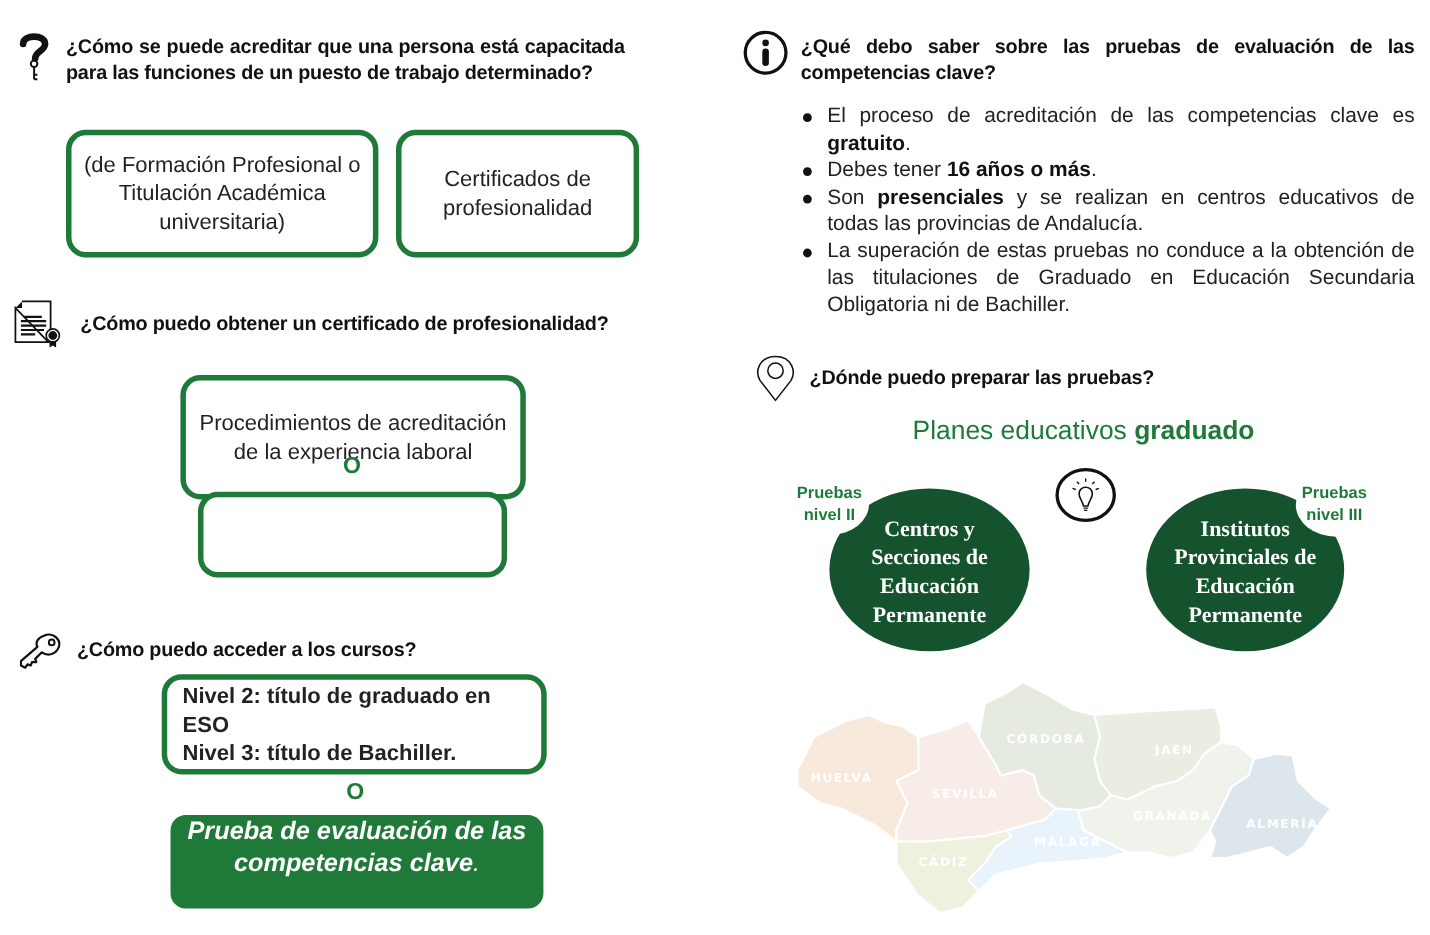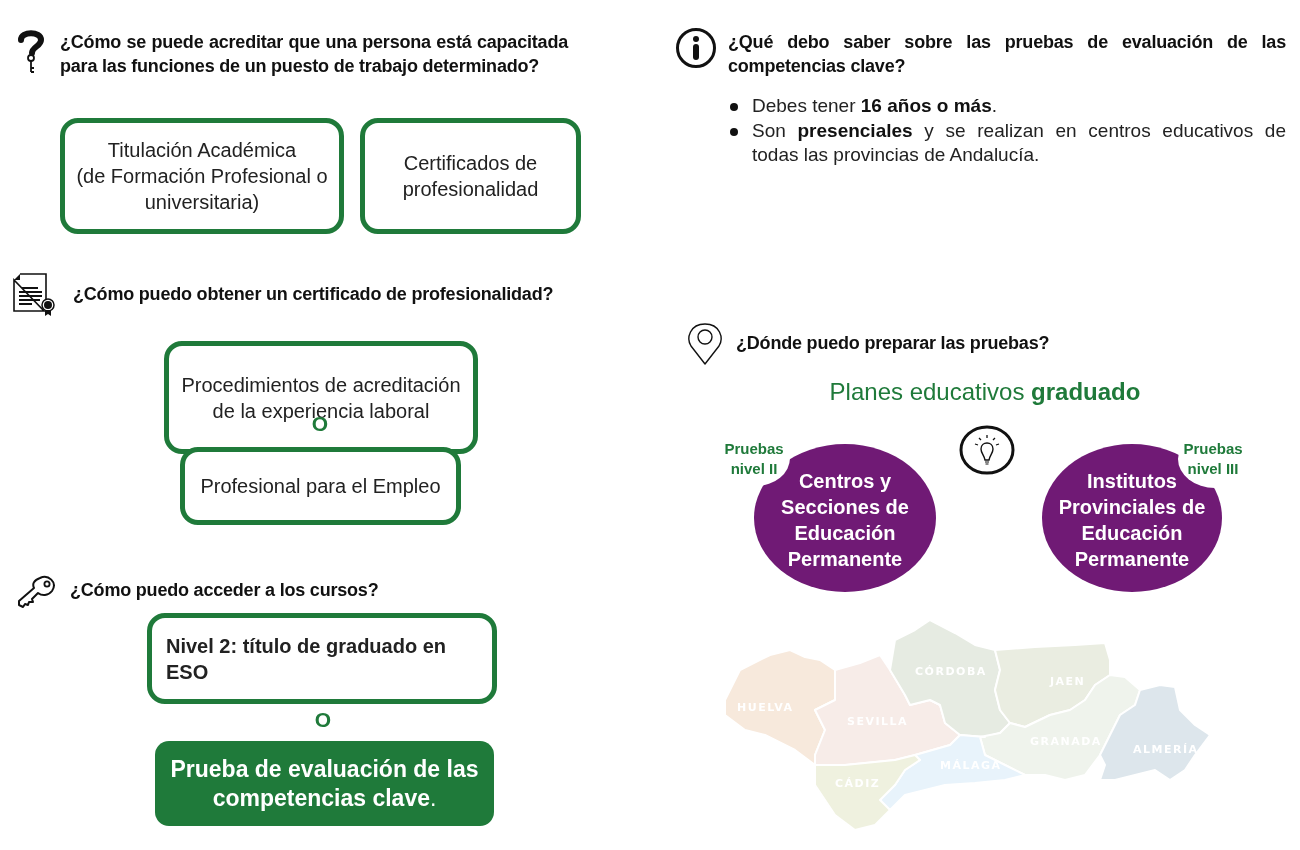--- a/index.html
+++ b/index.html
@@ -7,50 +7,50 @@
   body { position: relative; font-family: "Liberation Sans", "DejaVu Sans", sans-serif; color: #111; }
   .abs { position: absolute; }
   .q-title { font-weight: bold; font-size: 18px; line-height: 24px; color: #111; letter-spacing: -0.2px; }
   .q-title.just { text-align: justify; text-align-last: left; }
   .gbox { position: absolute; border: 5px solid #1f7a3a; border-radius: 18px; background: #fff;
           display: flex; align-items: center; justify-content: center; text-align: center;
           font-size: 20px; line-height: 26px; color: #222; }
   .gbox.left { justify-content: flex-start; text-align: left; padding-left: 14px; }
   .or { position: absolute; font-weight: bold; font-size: 21px; color: #1f7a3a; text-align: center; }
   .solid-box { position: absolute; background: #1f7a3a; border-radius: 14px; color: #fff;
-               display: flex; align-items: center; justify-content: center; text-align: center;
-               font-weight: bold; font-size: 23px; line-height: 29px; }
+               display: flex; align-items: flex-start; justify-content: center; text-align: center;
+               font-weight: bold; font-size: 23px; line-height: 29px; font-style: italic; }
   .bullets { list-style: none; font-size: 19px; line-height: 24.5px; color: #222; }
   .bullets li { position: relative; padding-left: 24px; text-align: justify; }
   .bullets li::before { content: ""; position: absolute; left: 2px; top: 9px; width: 8px; height: 8px; border-radius: 50%; background: #111; }
   .bullets b { font-weight: bold; color: #111; }
-  .circle { position: absolute; background: #701a75; border-radius: 50%; color: #fff; font-weight: bold;
-            font-size: 20px; line-height: 26px; display: flex; align-items: center; justify-content: center; text-align: center; }
+  .circle { position: absolute; background: #14532d; border-radius: 50%; color: #fff; font-weight: bold;
+            font-size: 20px; line-height: 26px; display: flex; align-items: center; justify-content: center; text-align: center; font-family: Liberation Serif, serif; }
   .bite { position: absolute; background: #fff; border-radius: 50%; }
   .tag { position: absolute; font-weight: bold; font-size: 15px; line-height: 20px; color: #1f7a3a; text-align: center; }
   .planes { position: absolute; font-size: 24px; color: #1f7a3a; text-align: center; }
   .planes b { font-weight: bold; }
   .prov-label { font-family: "DejaVu Sans", sans-serif; font-weight: bold; font-size: 11px; fill: #ffffff; letter-spacing: 1.5px; }
 </style>
 </head>
 <body>
 
 <div class="abs" style="left:16px; top:28px; width:30px; height:46px;">
   <svg width="30" height="46" viewBox="0 0 30 46">
     <path d="M5 12 C5 3, 25 3, 25 12 C25 18, 16 19, 16 25" fill="none" stroke="#111" stroke-width="6" stroke-linecap="round"></path>
     <circle cx="15" cy="30" r="3" fill="none" stroke="#111" stroke-width="1.8"></circle>
     <path d="M15 33 V44 M15 40 H18 M15 44 H18" fill="none" stroke="#111" stroke-width="1.8"></path>
   </svg>
 </div>
 <div class="abs q-title just" style="left:60px; top:30px; width:508px;">¿Cómo se puede acreditar que una persona está capacitada para las funciones de un puesto de trabajo determinado?</div>
 
 <div class="gbox" style="left:60px; top:118px; width:284px; height:116px;">
   <div>
+    <div>(de Formación Profesional o</div>
     <div>Titulación Académica</div>
-    <div>(de Formación Profesional o</div>
     <div>universitaria)</div>
   </div>
 </div>
 <div class="gbox" style="left:360px; top:118px; width:221px; height:116px;">
   <div>
     <div>Certificados de</div>
     <div>profesionalidad</div>
   </div>
 </div>
 
@@ -68,57 +68,59 @@
 
 <div class="gbox" style="left:164px; top:314px; width:314px; height:113px;margin-top:27px;">
   <div>
     <div>Procedimientos de acreditación</div>
     <div>de la experiencia laboral</div>
   </div>
 </div>
 <div class="or" style="left:300px; top:412px; width:40px;">O</div>
 <div class="gbox" style="left:180px; top:447px; width:281px; height:78px;">
   <div>
-    <div>Profesional para el Empleo</div>
   </div>
 </div>
 
 <div class="abs" style="left:18px; top:574px; width:40px; height:36px;">
   <svg width="40" height="36" viewBox="0 0 40 36">
     <path d="M22 4 C30 0, 40 8, 34 17 C30 22, 24 22, 20 19 L14 25 L15 28 L11 28 L10 31 L7 30 L5 33 L1 31 L1 27 L16 14 C14 10, 16 6, 22 4 Z" fill="none" stroke="#111" stroke-width="2" stroke-linejoin="round"></path>
     <circle cx="29" cy="10" r="2.6" fill="none" stroke="#111" stroke-width="1.8"></circle>
   </svg>
 </div>
 <div class="abs q-title" style="left:70px; top:578px; width:400px;">¿Cómo puedo acceder a los cursos?</div>
 
 <div class="gbox left" style="left:147px; top:613px; width:350px; height:91px;font-weight:bold;">
   <div>
     <div>Nivel 2: título de graduado en ESO</div>
+    <div>Nivel 3: título de Bachiller.</div>
   </div>
 </div>
 <div class="or" style="left:303px; top:708px; width:40px;">O</div>
 <div class="solid-box" style="left:155px; top:741px; width:339px; height:85px;">
   <div>
     <div>Prueba de evaluación de las</div>
     <div><span>competencias clave</span><span style="font-weight:normal">.</span></div>
   </div>
 </div>
 
 <div class="abs" style="left:675px; top:27px; width:42px; height:42px;">
   <svg width="42" height="42" viewBox="0 0 42 42">
     <circle cx="21" cy="21" r="18.5" fill="none" stroke="#111" stroke-width="3"></circle>
     <circle cx="21" cy="12" r="3" fill="#111"></circle>
     <rect x="18" y="17" width="6" height="16" rx="3" fill="#111"></rect>
   </svg>
 </div>
 <div class="abs q-title just" style="left:728px; top:30px; width:558px;">¿Qué debo saber sobre las pruebas de evaluación de las competencias clave?</div>
 
 <ul class="abs bullets" style="left:728px; top:94px; width:558px;">
+  <li><span>El proceso de acreditación de las competencias clave es </span><b>gratuito</b><span>.</span></li>
   <li style="text-align:left"><span>Debes tener </span><b>16 años o más</b><span>.</span></li>
   <li><span>Son </span><b>presenciales</b><span> y se realizan en centros educativos de todas las provincias de Andalucía.</span></li>
+  <li><span>La superación de estas pruebas no conduce a la obtención de las titulaciones de Graduado en Educación Secundaria Obligatoria ni de Bachiller.</span><b></b><span></span></li>
 </ul>
 
 <div class="abs" style="left:686px; top:322px; width:38px; height:44px;">
   <svg width="38" height="44" viewBox="0 0 38 44">
     <path d="M19 42 L5 24 C0 16, 4 2, 19 2 C34 2, 38 16, 33 24 Z" fill="none" stroke="#111" stroke-width="1.4" stroke-linejoin="round"></path>
     <circle cx="19" cy="15" r="7" fill="none" stroke="#111" stroke-width="1.4"></circle>
   </svg>
 </div>
 <div class="abs q-title" style="left:736px; top:331px; width:400px;">¿Dónde puedo preparar las pruebas?</div>
 

